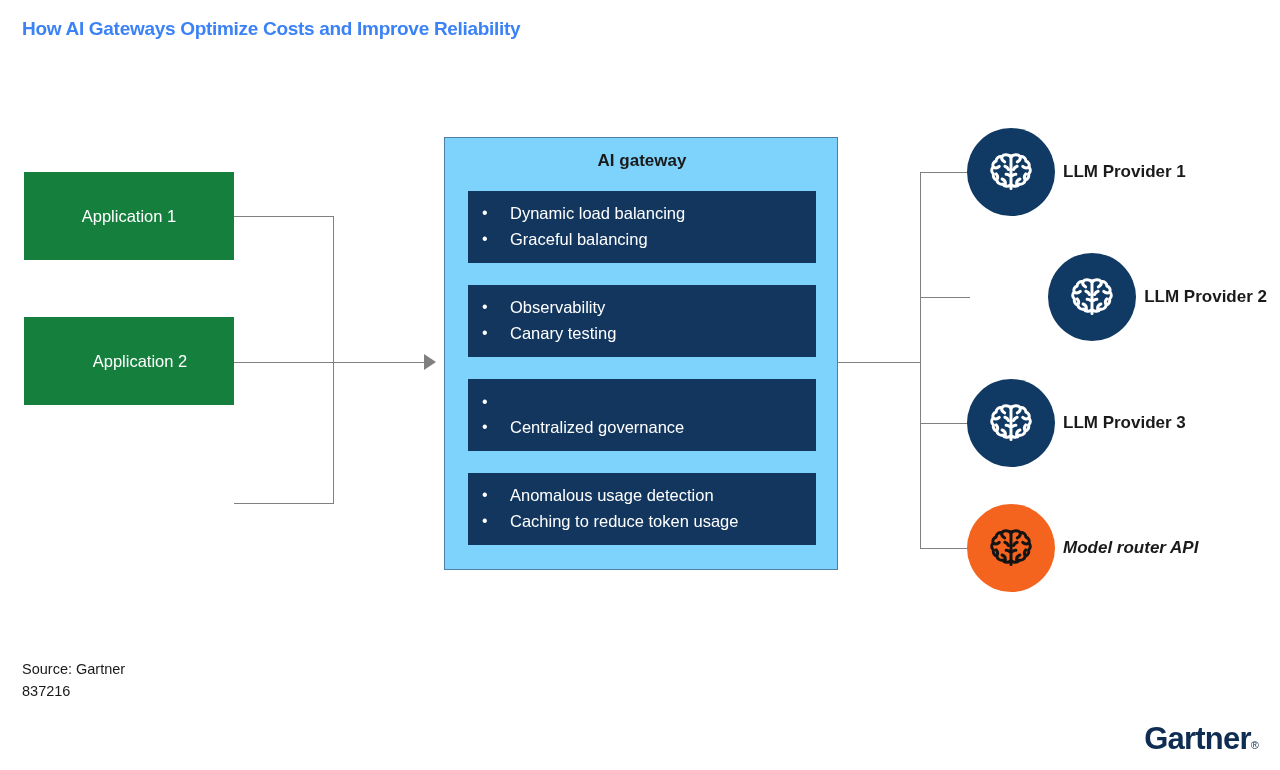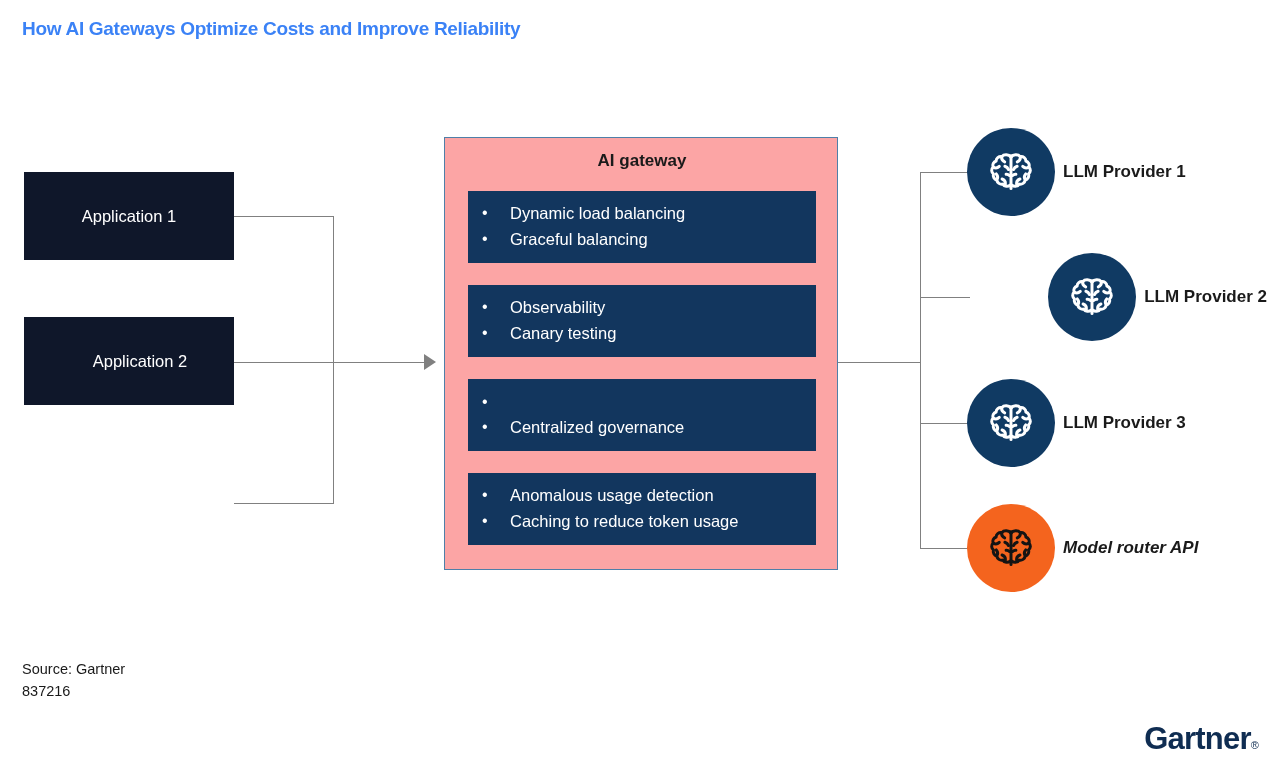--- a/index.html
+++ b/index.html
@@ -31,21 +31,21 @@
     color: #3b82f6;
     letter-spacing: -0.3px;
     white-space: nowrap;
   }
 
   
   .src-box {
     position: absolute;
     left: 24px;
     width: 210px;
-    background: #0f172a;
+    background: #15803d;
     color: #ffffff;
     font-size: 16.5px;
     display: flex;
     align-items: center;
     justify-content: center;
     text-align: center;
     line-height: 1.35;
     box-sizing: border-box;
   }
   #src-0 { top: 172px; height: 88px; }
@@ -82,21 +82,21 @@
   #rb-3 { left: 920px; top: 548px; width: 50px; }
 
   
   .gateway {
     position: absolute;
     left: 444px;
     top: 137px;
     width: 394px;
     height: 433px;
     border: 1px solid #4f7fa8;
-    background: #fca5a5;
+    background: #7dd3fc;
     box-sizing: border-box;
   }
   .gateway-title {
     position: absolute;
     left: 0;
     top: 13px;
     width: 394px;
     text-align: center;
     font-size: 17px;
     font-weight: bold;

